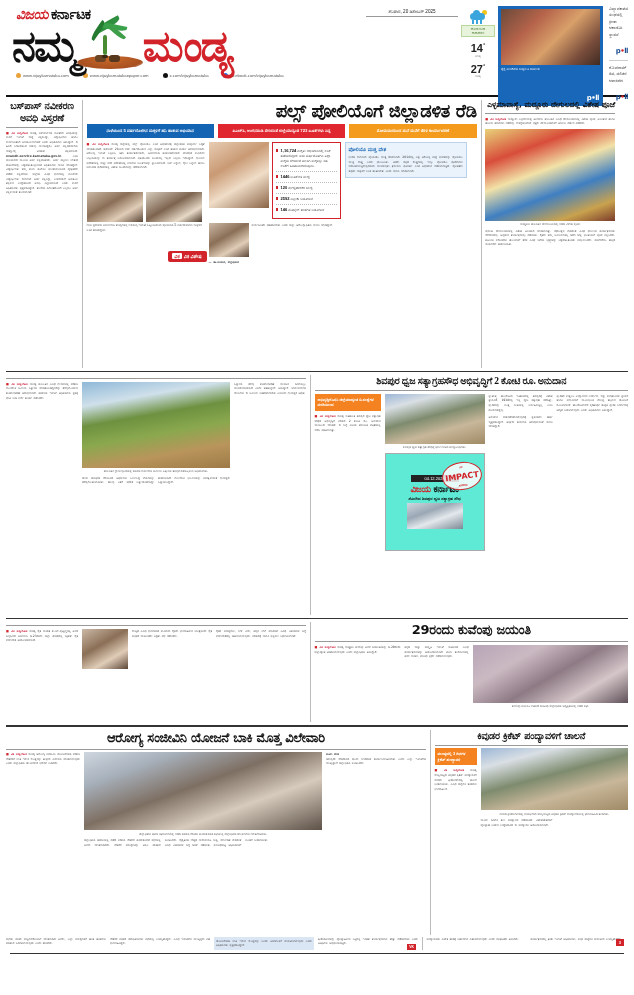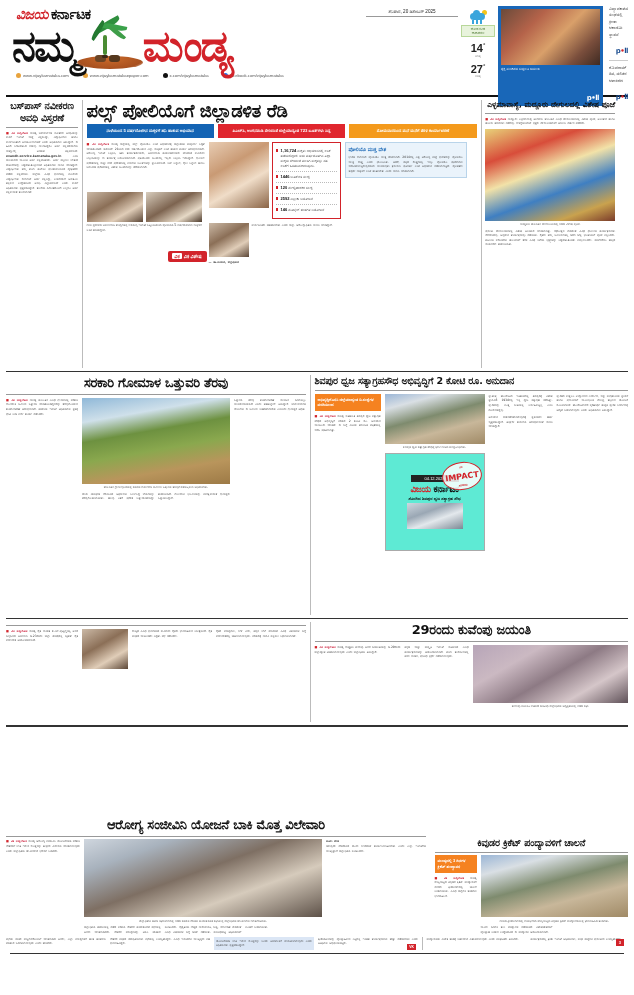--- a/index.html
+++ b/index.html
@@ -271,21 +271,21 @@
         <span>ಬಸ್‌ಪಾಸ್‌ಗಳ ನವೀಕರಣ ಅವಧಿಯನ್ನು ಸಾರಿಗೆ ಇಲಾಖೆ ಮತ್ತೆ ವಿಸ್ತರಿಸಿದ್ದು, ವಿದ್ಯಾರ್ಥಿಗಳು ಹಾಗೂ ಸಾರ್ವಜನಿಕರಿಗೆ ಅನುಕೂಲವಾಗಲಿದೆ ಎಂದು ಅಧಿಕಾರಿಗಳು ತಿಳಿಸಿದ್ದಾರೆ. ಈ ಹಿಂದೆ ನಿಗದಿಪಡಿಸಿದ ಗಡುವು ಮುಗಿದಿದ್ದರೂ ಅರ್ಜಿ ಸಲ್ಲಿಸದವರಿಗಾಗಿ ಮತ್ತೊಮ್ಮೆ ಅವಕಾಶ ಕಲ್ಪಿಸಲಾಗಿದೆ.</span>
         <b>evandh.service.karnataka.gov.in</b>
         <span>ಎಂಬ ಜಾಲತಾಣದ ಮೂಲಕ ಅರ್ಜಿ ಸಲ್ಲಿಸಬಹುದು. ಅರ್ಜಿ ಸಲ್ಲಿಸಲು ಬೇಕಾದ ದಾಖಲೆಗಳನ್ನು ಸಿದ್ಧಪಡಿಸಿಕೊಳ್ಳುವಂತೆ ಅಧಿಕಾರಿಗಳು ಮನವಿ ಮಾಡಿದ್ದಾರೆ. ವಿದ್ಯಾರ್ಥಿಗಳು ತಮ್ಮ ಶಾಲಾ ಕಾಲೇಜು ಪ್ರಾಂಶುಪಾಲರಿಂದ ದೃಢೀಕರಣ ಪಡೆದು ಸಲ್ಲಿಸಬೇಕು.</span>
         <span>ಜಿಲ್ಲೆಯ ವಿವಿಧ ಭಾಗಗಳಲ್ಲಿ ಸಾವಿರಾರು ವಿದ್ಯಾರ್ಥಿಗಳು ಈಗಾಗಲೇ ಅರ್ಜಿ ಸಲ್ಲಿಸಿದ್ದು, ಉಳಿದವರಿಗೆ ಅನುಕೂಲ ಕಲ್ಪಿಸುವ ಉದ್ದೇಶದಿಂದ ಅವಧಿ ವಿಸ್ತರಿಸಲಾಗಿದೆ ಎಂದು ಸಾರಿಗೆ ಅಧಿಕಾರಿಗಳು ಸ್ಪಷ್ಟಪಡಿಸಿದ್ದಾರೆ. ಕೊನೆಯ ದಿನಾಂಕದೊಳಗೆ ಎಲ್ಲರೂ ಅರ್ಜಿ ಸಲ್ಲಿಸುವಂತೆ ಕೋರಲಾಗಿದೆ.</span>
       </div>
     </div>
 
     <div class="vdiv"></div>
 
     <div class="col" style="width:390px;">
-      <div class="hl-lg" style="text-align:left;">ಪಲ್ಸ್ ಪೋಲಿಯೊಗೆ ಜಿಲ್ಲಾಡಳಿತ ರೆಡಿ</div>
+      <div class="hl-lg" style="text-align:right;">ಪಲ್ಸ್ ಪೋಲಿಯೊಗೆ ಜಿಲ್ಲಾಡಳಿತ ರೆಡಿ</div>
 
       <div class="kicker-row">
         <div class="kicker k-blue">ನಾಳೆಯಿಂದ 5 ವರ್ಷದೊಳಗಿನ ಮಕ್ಕಳಿಗೆ ಹನಿ ಹಾಕುವ ಅಭಿಯಾನ</div>
         <div class="kicker k-red">ಪಿಎಚ್‌ಸಿ, ಅಂಗನವಾಡಿ ಸೇರಿದಂತೆ ಜಿಲ್ಲೆಯಾದ್ಯಂತ 723 ಬೂತ್‌ಗಳು ಸಿದ್ಧ</div>
         <div class="kicker k-orange">ಸೋಮವಾರದಿಂದ ಮನೆ ಮನೆಗೆ ತೆರಳಿ ಕಾರ್ಯಾಚರಣೆ</div>
       </div>
 
       <div style="display:flex; gap:4px; margin-top:4px;">
 
         <div style="width:118px; position:relative;">
@@ -374,21 +374,20 @@
         <span>ರೈತರು ತಮ್ಮ ಜಮೀನುಗಳಲ್ಲಿ ಚರಗ ಚೆಲ್ಲಿ ಭೂತಾಯಿಗೆ ಪೂಜೆ ಸಲ್ಲಿಸಿದರು. ಕುಟುಂಬ ಸಮೇತರಾಗಿ ಹೊಲಗಳಿಗೆ ತೆರಳಿ ವಿವಿಧ ಬಗೆಯ ಭಕ್ಷ್ಯಗಳನ್ನು ಸಿದ್ಧಪಡಿಸಿಕೊಂಡು ಸಂಭ್ರಮಿಸಿದರು. ಸಂಜೆವರೆಗೂ ಹಬ್ಬದ ವಾತಾವರಣ ಕಂಡುಬಂದಿತು.</span>
       </div>
     </div>
   </div>
 
   <div class="rule mid"></div>
 
   <div class="cols" style="height:240px;">
 
     <div class="col" style="width:300px;">
-      <div class="hl-md" style="text-align:center;">ಸರಕಾರಿ ಗೋಮಾಳ ಒತ್ತುವರಿ ತೆರವು</div>
       <div class="rule thin" style="margin:3px 0;"></div>
       <div style="display:flex; gap:4px;">
         <div style="width:72px;">
           <div class="btext">
             <span class="dateline bullet-red">ವಿಕ ಸುದ್ದಿಲೋಕ</span>
             <span>ಮಂಡ್ಯ</span>
             <span>ತಾಲೂಕಿನ ವಿವಿಧ ಗ್ರಾಮಗಳಲ್ಲಿ ಸರಕಾರಿ ಗೋಮಾಳ ಜಮೀನು ಒತ್ತುವರಿ ಮಾಡಿಕೊಂಡಿದ್ದವರನ್ನು ತೆರವುಗೊಳಿಸುವ ಕಾರ್ಯಾಚರಣೆ ಆರಂಭವಾಗಿದೆ. ಕಂದಾಯ ಇಲಾಖೆ ಅಧಿಕಾರಿಗಳು ಸ್ಥಳಕ್ಕೆ ಭೇಟಿ ನೀಡಿ ಸರ್ವೆ ಕಾರ್ಯ ನಡೆಸಿದರು.</span>
           </div>
         </div>
         <div style="width:148px;">
@@ -398,21 +397,21 @@
         </div>
         <div style="width:72px;">
           <div class="btext">ಒತ್ತುವರಿ ತೆರವು ಕಾರ್ಯಾಚರಣೆ ಮುಂದಿನ ದಿನಗಳಲ್ಲೂ ಮುಂದುವರಿಯಲಿದೆ ಎಂದು ತಹಶೀಲ್ದಾರ್ ತಿಳಿಸಿದ್ದಾರೆ. ಜಾನುವಾರುಗಳ ಮೇವಿಗಾಗಿ ಈ ಜಮೀನು ಬಳಕೆಯಾಗಬೇಕು ಎಂಬುದು ಗ್ರಾಮಸ್ಥರ ಆಗ್ರಹ.</div>
         </div>
       </div>
     </div>
 
     <div class="vdiv"></div>
 
     <div class="col" style="flex:1;">
-      <div class="hl-sm" style="text-align:left;">ಶಿವಪುರ ಧ್ವಜ ಸತ್ಯಾಗ್ರಹಸೌಧ ಅಭಿವೃದ್ಧಿಗೆ 2 ಕೋಟಿ ರೂ. ಅನುದಾನ</div>
+      <div class="hl-sm" style="text-align:center;font-family:Liberation Serif, serif;">ಶಿವಪುರ ಧ್ವಜ ಸತ್ಯಾಗ್ರಹಸೌಧ ಅಭಿವೃದ್ಧಿಗೆ 2 ಕೋಟಿ ರೂ. ಅನುದಾನ</div>
       <div class="rule thin" style="margin:3px 0;"></div>
       <div style="display:flex; gap:4px;">
         <div style="width:66px;">
           <div class="orangebox">ಅಭಿವೃದ್ಧಿಗೊಳಿಸಿ ಜಿಲ್ಲೆಯಾದ್ಯಂತ ಡಿ.ಸಂಸ್ಥೆಗಳ ವರದಿಯಿಂದ</div>
           <div class="btext" style="margin-top:3px;">
             <span class="dateline bullet-red">ವಿಕ ಸುದ್ದಿಲೋಕ</span>
             <span>ಮಂಡ್ಯ</span>
             <span>ಐತಿಹಾಸಿಕ ಶಿವಪುರ ಧ್ವಜ ಸತ್ಯಾಗ್ರಹ ಸೌಧದ ಅಭಿವೃದ್ಧಿಗೆ ಸರಕಾರ 2 ಕೋಟಿ ರೂ. ಅನುದಾನ ಮಂಜೂರು ಮಾಡಿದೆ. ಈ ಬಗ್ಗೆ ವಿಜಯ ಕರ್ನಾಟಕ ಪತ್ರಿಕೆಯಲ್ಲಿ ವರದಿ ಪ್ರಕಟವಾಗಿತ್ತು.</span>
           </div>
         </div>
@@ -490,21 +489,21 @@
         <div style="flex:1;">
           <div class="photo ph-indoor" style="height:58px;"></div>
           <div class="ph-cap">ಕುವೆಂಪು ಜಯಂತಿ ಆಚರಣೆ ಸಂಬಂಧ ಜಿಲ್ಲಾಧಿಕಾರಿ ಅಧ್ಯಕ್ಷತೆಯಲ್ಲಿ ನಡೆದ ಸಭೆ.</div>
         </div>
       </div>
     </div>
   </div>
 
   <div class="rule mid"></div>
 
-  <div class="cols" style="height:205px;align-items:flex-end;">
+  <div class="cols" style="height:205px;">
 
     <div class="col" style="width:420px;">
       <div class="hl-md" style="text-align:center;">ಆರೋಗ್ಯ ಸಂಜೀವಿನಿ ಯೋಜನೆ ಬಾಕಿ ಮೊತ್ತ ವಿಲೇವಾರಿ</div>
       <div class="rule thin" style="margin:3px 0;"></div>
       <div style="display:flex; gap:4px;">
         <div style="width:74px;">
           <div class="btext">
             <span class="dateline bullet-red">ವಿಕ ಸುದ್ದಿಲೋಕ</span>
             <span>ಮಂಡ್ಯ</span>
             <span>ಆರೋಗ್ಯ ಸಂಜೀವಿನಿ ಯೋಜನೆಯಡಿ ಸರಕಾರಿ ನೌಕರರಿಗೆ ಬಾಕಿ ಇರುವ ಮೊತ್ತವನ್ನು ಶೀಘ್ರವೇ ವಿಲೇವಾರಿ ಮಾಡಲಾಗುವುದು ಎಂದು ಜಿಲ್ಲಾಧಿಕಾರಿ ಡಾ.ಕುಮಾರ ಭರವಸೆ ನೀಡಿದರು.</span>

